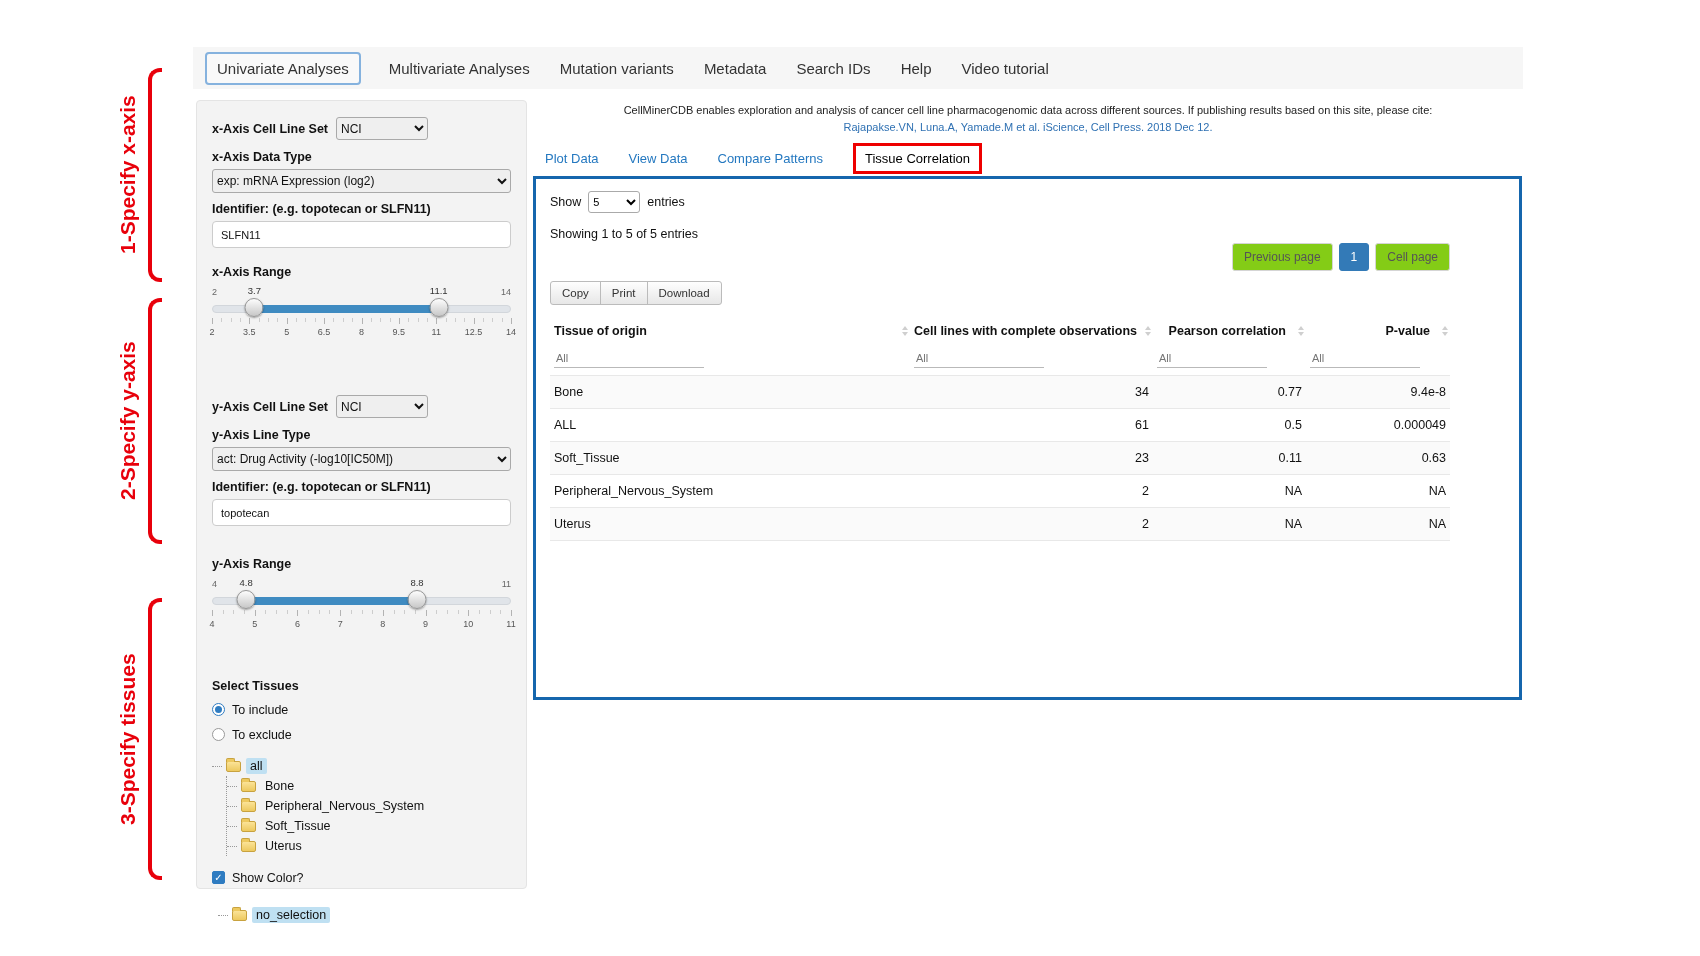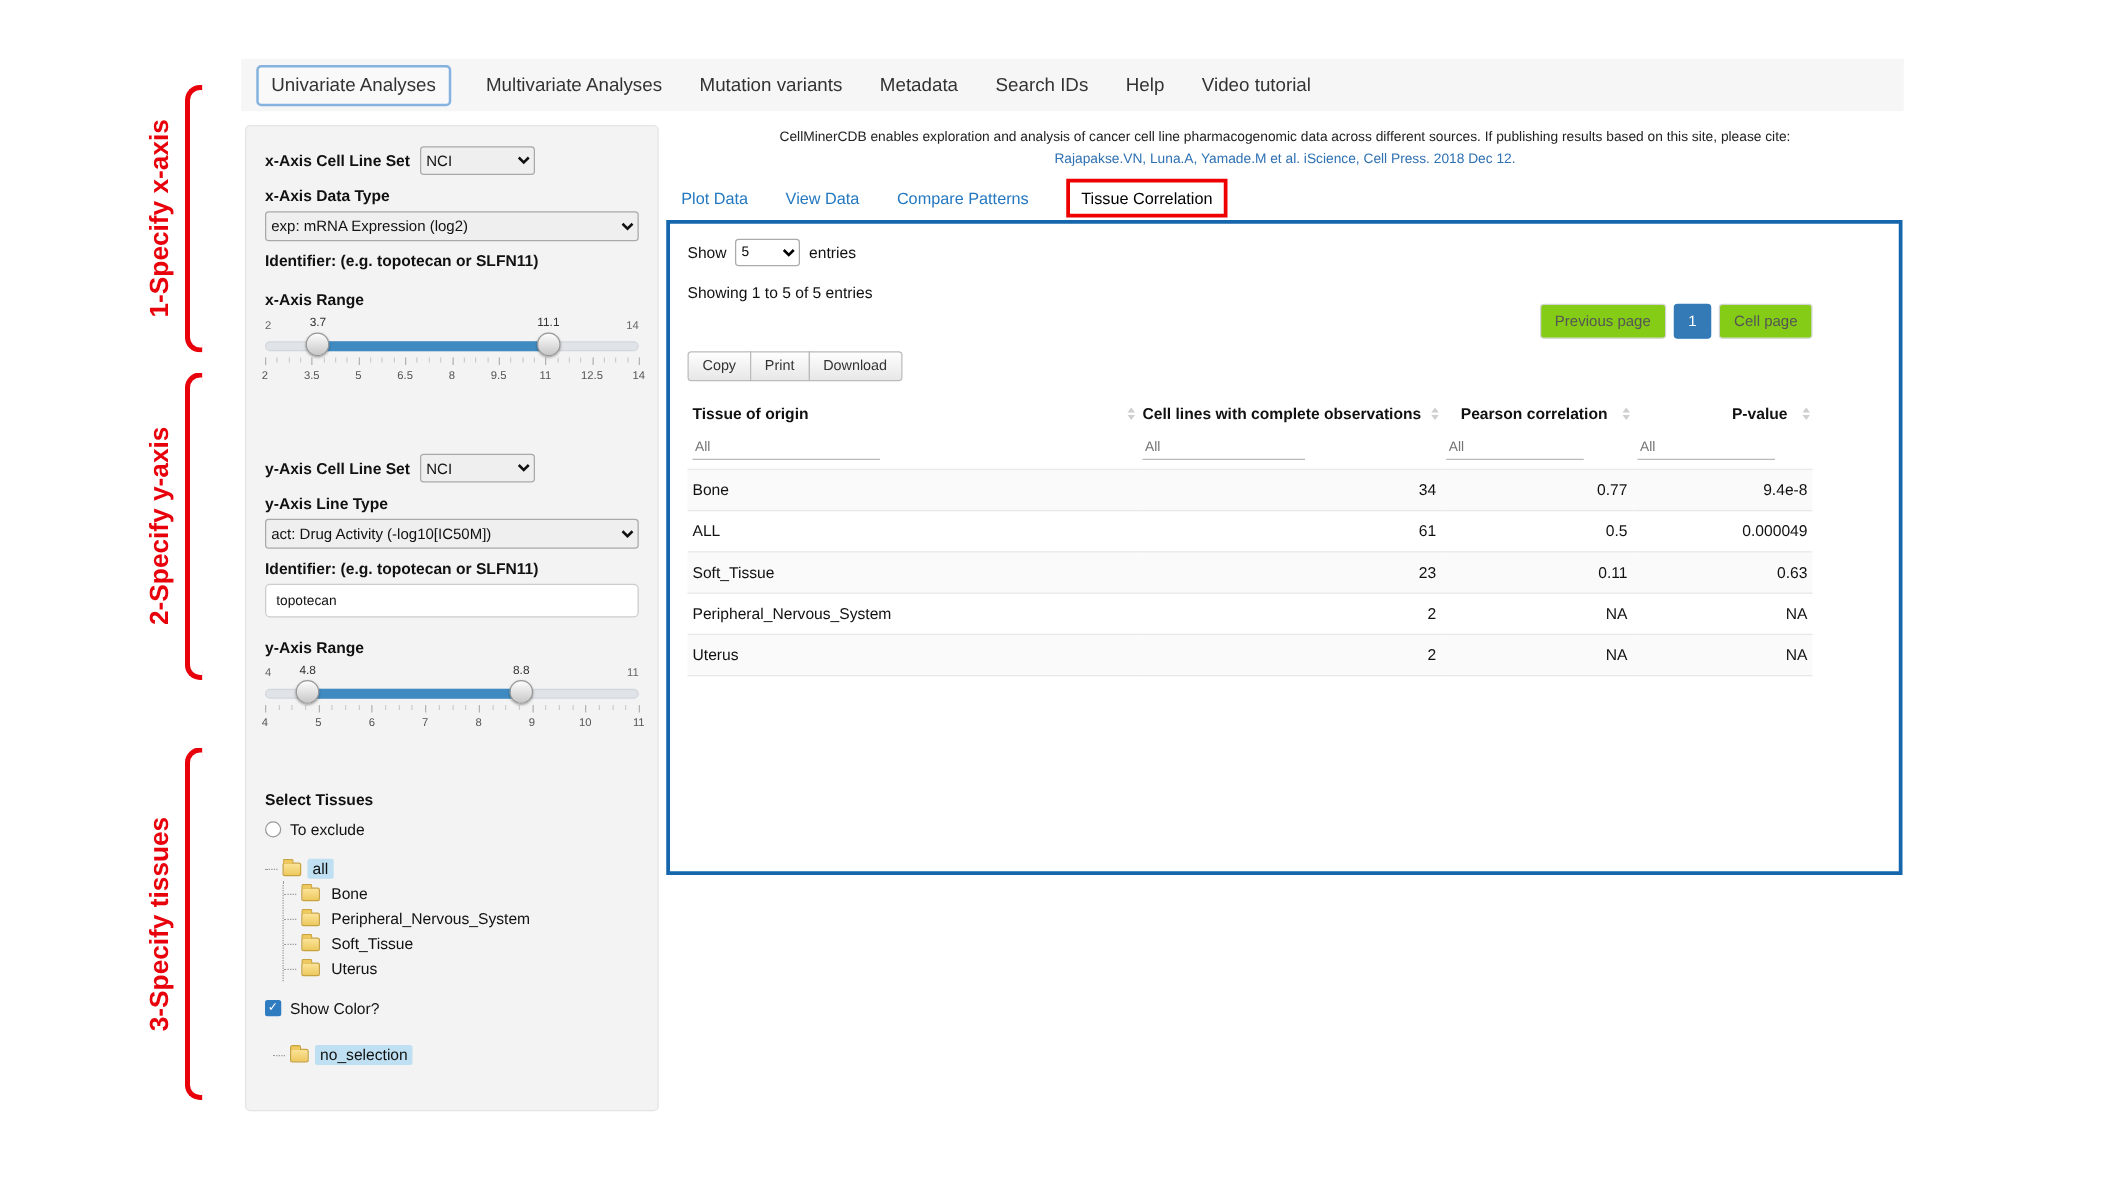--- a/index.html
+++ b/index.html
@@ -132,20 +132,21 @@
     </nav>
 
   <aside class="sidebar">
     <div class="inline-row">
       <span class="sb-label">x-Axis Cell Line Set</span>
       <select class="ctrl small"><option>NCI</option></select>
     </div>
     <span class="sb-label">x-Axis Data Type</span>
     <select class="ctrl full"><option>exp: mRNA Expression (log2)</option></select>
     <span class="sb-label" style="margin-top:9px">Identifier: (e.g. topotecan or SLFN11)</span>
+    <input class="txt" type="text" value="SLFN11" style="">
     <span class="sb-label" style="margin-top:17px">x-Axis Range</span>
     <div class="slider">
         <span class="sl-end" style="left:0">2</span>
         <span class="sl-end" style="right:0">14</span>
         <span class="sl-val" style="left:14.16666666666667%">3.7</span>
         <span class="sl-val" style="left:75.83333333333333%">11.1</span>
         <div class="sl-track"></div>
         <div class="sl-fill" style="left:14.16666666666667%;width:61.66666666666666%"></div>
         <span class="sl-tick" style="left:0%"></span>
         <span class="sl-ticklabel" style="left:0%">2</span>
@@ -196,21 +197,21 @@
     <div class="gap48"></div>
 
     <div class="inline-row">
       <span class="sb-label">y-Axis Cell Line Set</span>
       <select class="ctrl small"><option>NCI</option></select>
     </div>
     <span class="sb-label">y-Axis Line Type</span>
     <select class="ctrl full"><option>act: Drug Activity (-log10[IC50M])</option></select>
     <span class="sb-label" style="margin-top:9px">Identifier: (e.g. topotecan or SLFN11)</span>
     <input class="txt" type="text" value="topotecan" style="">
-    <span class="sb-label" style="margin-top:17px">y-Axis Range</span>
+    <span class="sb-label" style="margin-top:31px">y-Axis Range</span>
     <div class="slider">
         <span class="sl-end" style="left:0">4</span>
         <span class="sl-end" style="right:0">11</span>
         <span class="sl-val" style="left:11.428571428571425%">4.8</span>
         <span class="sl-val" style="left:68.57142857142858%">8.8</span>
         <div class="sl-track"></div>
         <div class="sl-fill" style="left:11.428571428571425%;width:57.14285714285716%"></div>
         <span class="sl-tick" style="left:0%"></span>
         <span class="sl-ticklabel" style="left:0%">4</span>
         <span class="sl-tick minor" style="left:3.571428571428571%"></span>
@@ -249,20 +250,24 @@
         <span class="sl-tick" style="left:100%"></span>
         <span class="sl-ticklabel" style="left:100%">11</span>
         <div class="sl-handle" style="left:11.428571428571425%"></div>
         <div class="sl-handle" style="left:68.57142857142858%"></div>
       </div>
 
     <div class="gap30"></div>
 
     <span class="sb-label">Select Tissues</span>
     <div class="choice-row">
+      <span class="radio sel" id="radio-include"></span>
+      <span>To include</span>
+    </div>
+    <div class="choice-row">
       <span class="radio" id="radio-exclude"></span>
       <span>To exclude</span>
     </div>
 
     <div class="tree" id="tissue-tree">
         <div class="tree-row">
           <span class="stub"></span>
           <span class="folder"></span>
           <span class="tree-label hl">all</span>
         </div>

